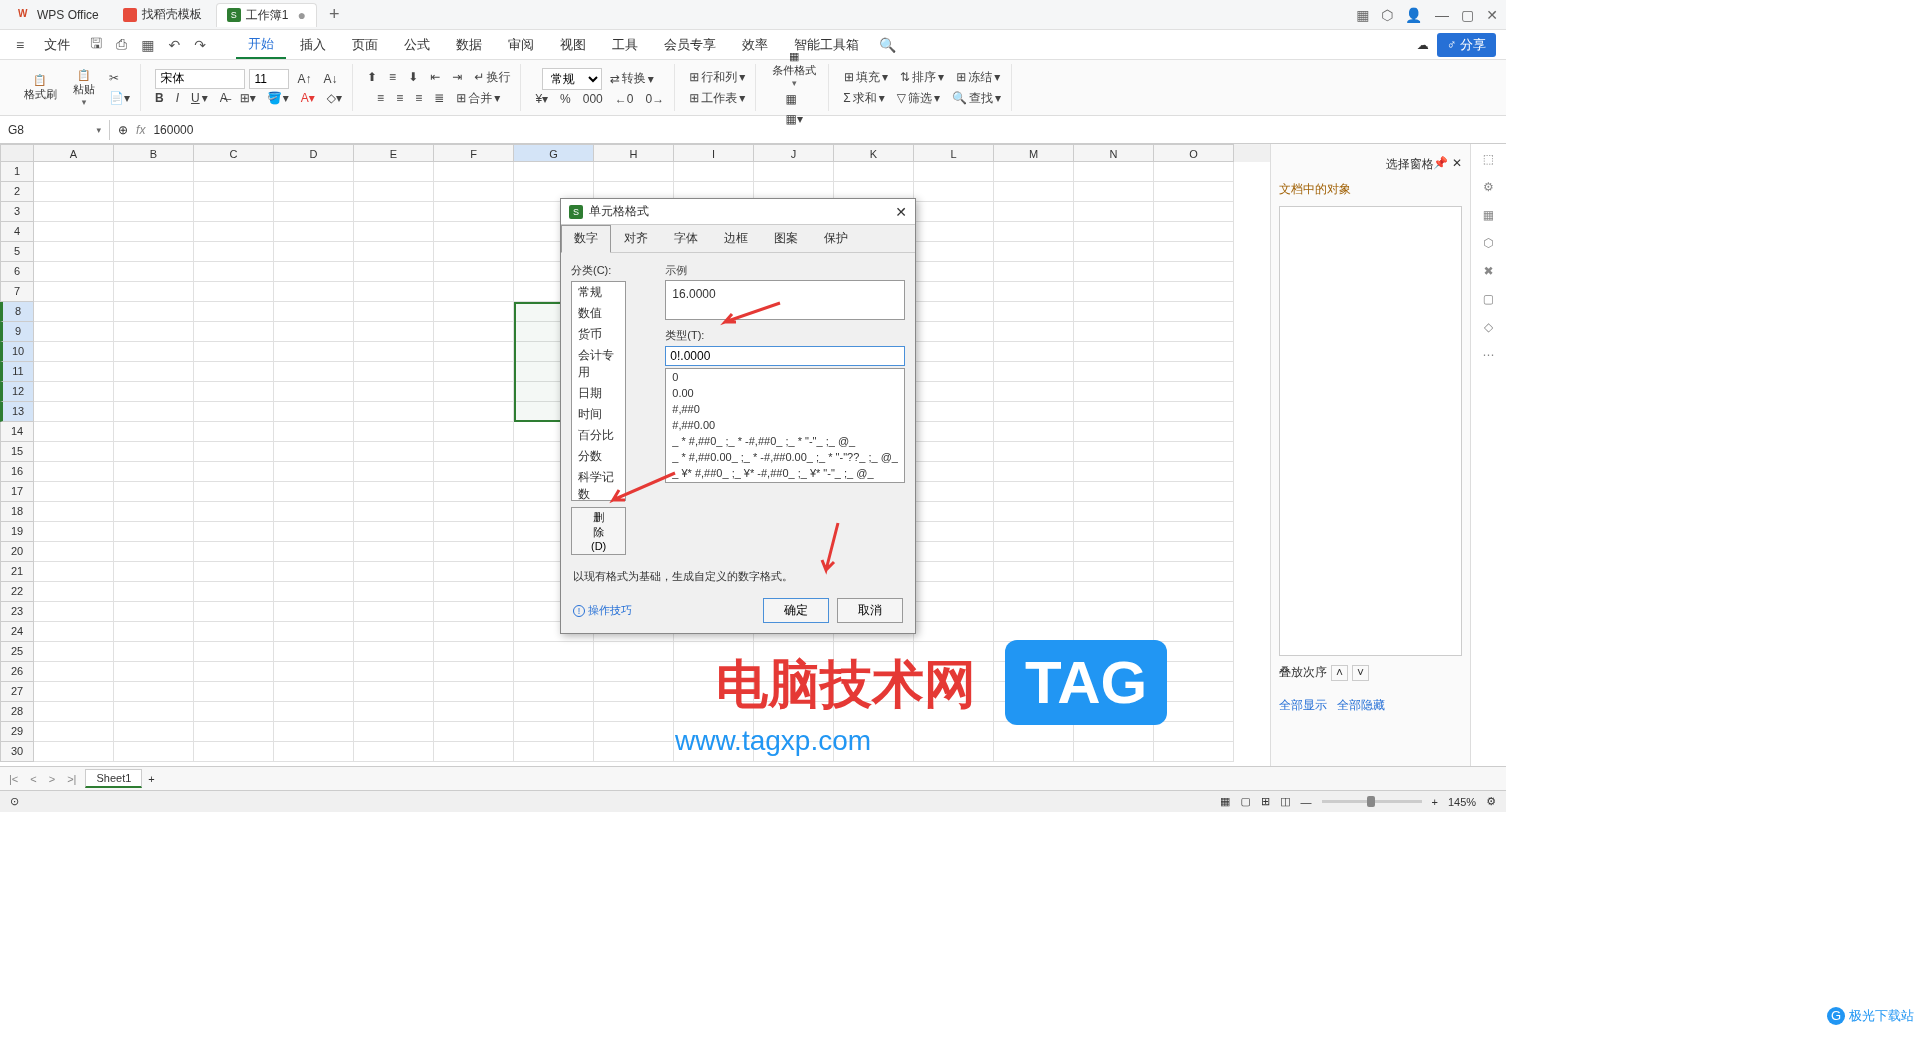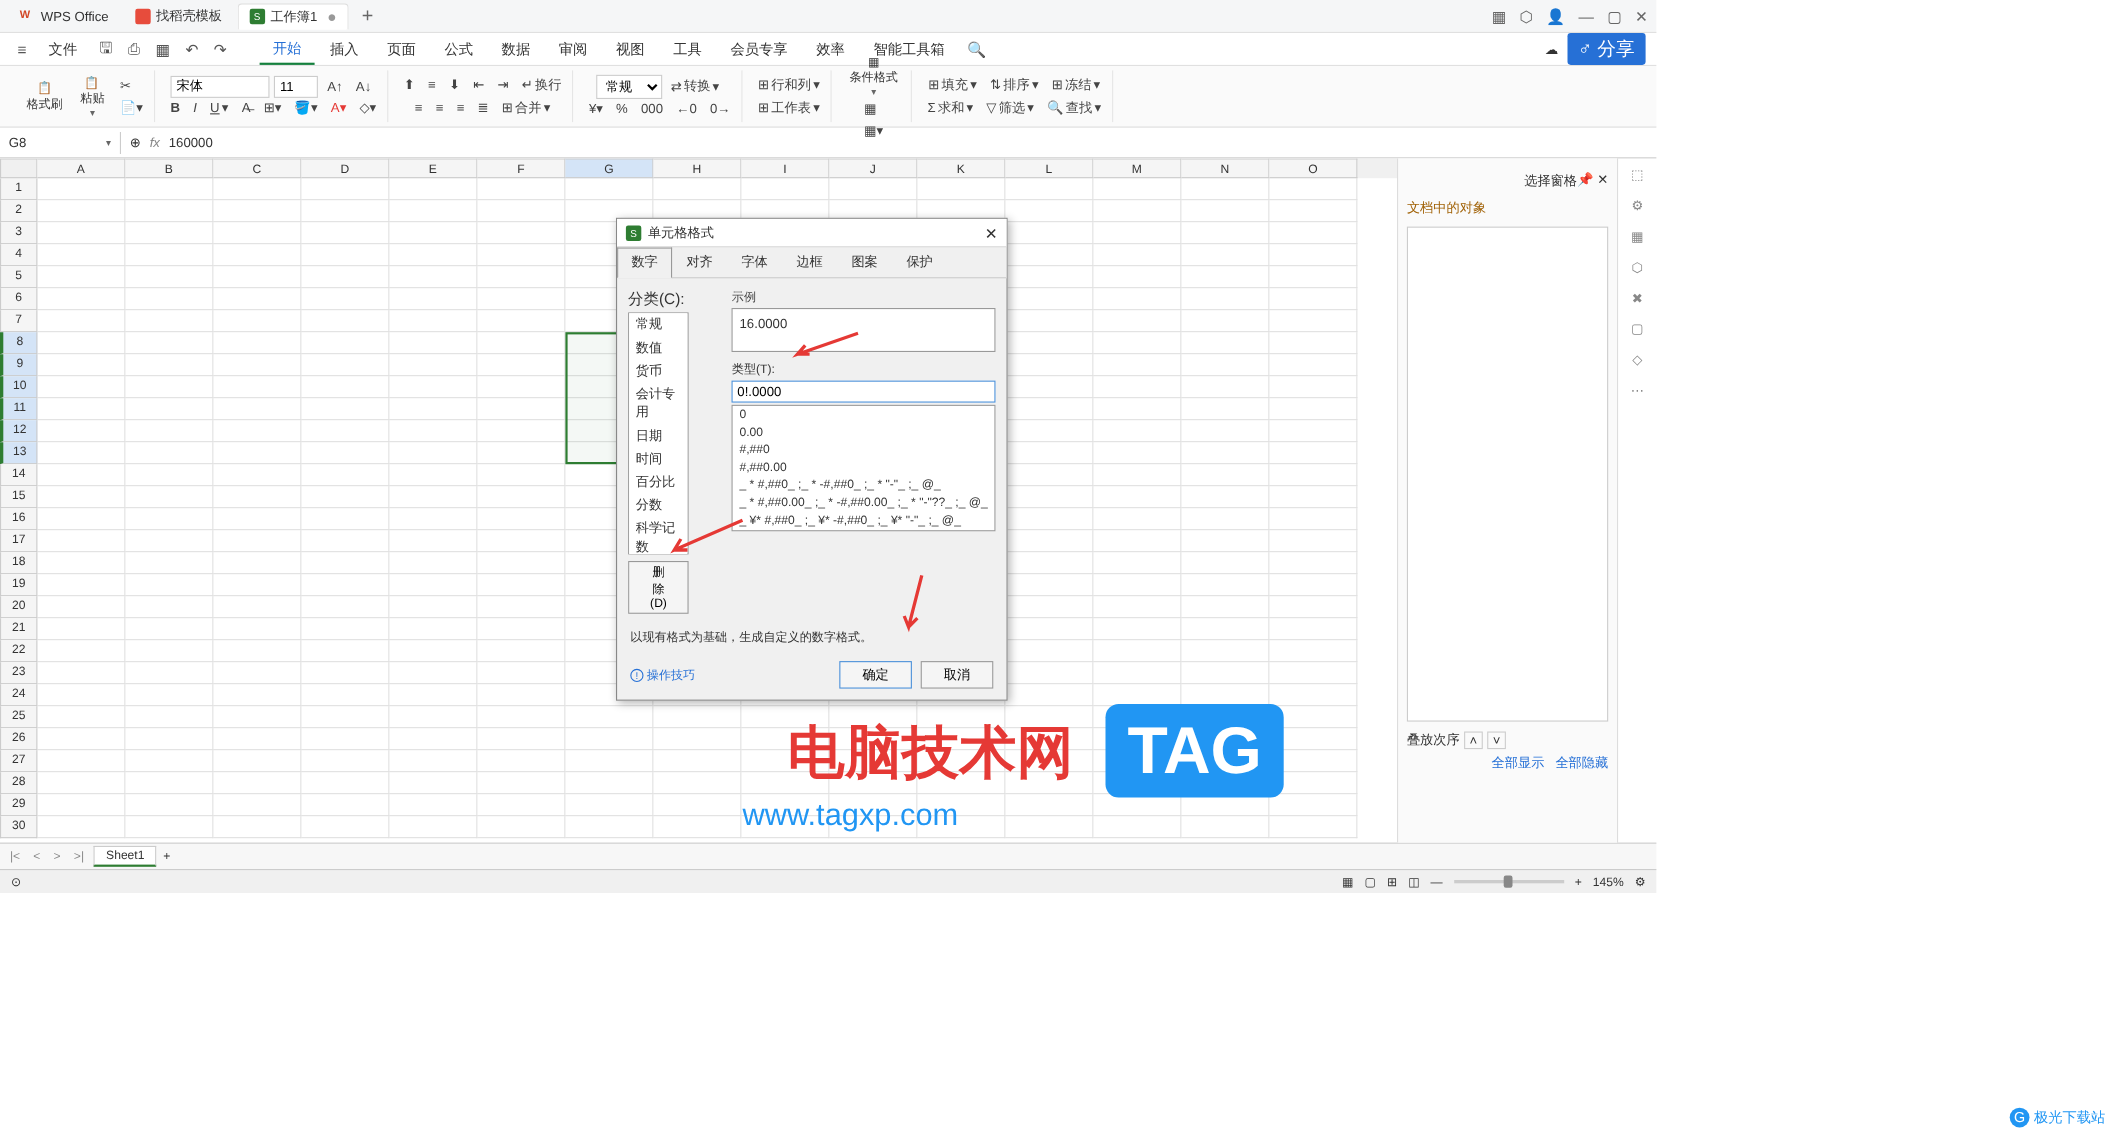--- a/index.html
+++ b/index.html
@@ -19,21 +19,21 @@
 .tab-add { color: #666; font-size: 18px; padding: 0 8px; cursor: pointer; }
 .titlebar-right { margin-left: auto; display: flex; gap: 12px; align-items: center; color: #666; }
 .titlebar-right span { cursor: pointer; font-size: 14px; }
 
 
 .menubar { height: 30px; display: flex; align-items: center; padding: 0 10px; gap: 2px; border-bottom: 1px solid #e0e0e0; }
 .menu-icon { padding: 4px 6px; color: #555; cursor: pointer; font-size: 14px; }
 .menu-item { padding: 4px 12px; cursor: pointer; font-size: 13px; }
 .menu-item.active { color: #2670d6; border-bottom: 2px solid #15803d; }
 .menubar-right { margin-left: auto; display: flex; gap: 8px; align-items: center; }
-.share-btn { background: #2670d6; color: #fff; padding: 3px 10px; border-radius: 3px; font-size: 17px; }
+.share-btn { background: #2670d6; color: #fff; padding: 3px 10px; border-radius: 3px; font-size: 13px; }
 
 
 .ribbon { height: 56px; display: flex; align-items: center; padding: 4px 12px; gap: 4px; border-bottom: 1px solid #ddd; background: #fafafa; }
 .ribbon-group { display: flex; flex-direction: column; align-items: center; padding: 0 6px; border-right: 1px solid #e5e5e5; height: 100%; justify-content: center; }
 .ribbon-row { display: flex; align-items: center; gap: 4px; }
 .ribbon-btn { padding: 2px 4px; cursor: pointer; font-size: 12px; color: #444; display: flex; align-items: center; gap: 2px; }
 .ribbon-btn-large { display: flex; flex-direction: column; align-items: center; padding: 2px 6px; font-size: 11px; }
 .font-select { border: 1px solid #ccc; padding: 2px 4px; font-size: 12px; width: 90px; background: #fff; }
 .size-select { border: 1px solid #ccc; padding: 2px 4px; font-size: 12px; width: 40px; background: #fff; }
 .dropdown-arrow { font-size: 9px; color: #666; }
@@ -72,21 +72,21 @@
 
 .dialog { position: absolute; left: 560px; top: 198px; width: 356px; background: #f0f0f0; border: 1px solid #888; box-shadow: 2px 2px 8px rgba(0,0,0,0.3); }
 .dialog-title { background: #fff; padding: 4px 8px; display: flex; align-items: center; gap: 6px; border-bottom: 1px solid #ccc; font-size: 12px; }
 .dialog-title .s-icon { width: 14px; height: 14px; background: #2e7d32; color: #fff; text-align: center; line-height: 14px; font-size: 9px; border-radius: 2px; }
 .dialog-close { margin-left: auto; font-size: 14px; cursor: pointer; }
 .dialog-tabs { display: flex; background: #f0f0f0; border-bottom: 1px solid #ccc; }
 .dialog-tab { padding: 4px 12px; cursor: pointer; border: 1px solid transparent; font-size: 12px; font-family: Liberation Serif, serif; }
 .dialog-tab.active { background: #f0f0f0; border: 1px solid #999; border-bottom: 1px solid #f0f0f0; margin-bottom: -1px; }
 .dialog-body { padding: 10px; display: flex; gap: 10px; }
 .category-box { width: 85px; }
-.category-label { font-size: 14px; margin-bottom: 3px; }
+.category-label { font-size: 11px; margin-bottom: 3px; }
 .category-list { border: 1px solid #999; background: #fff; height: 220px; overflow: auto; }
 .category-list div { padding: 2px 6px; cursor: pointer; font-size: 12px; }
 .format-area { flex: 1; padding-left: 29px; }
 .sample-box { border: 1px solid #999; padding: 6px; background: #fff; margin-bottom: 8px; font-size: 12px; height: 40px; }
 .sample-label { font-size: 11px; margin-bottom: 2px; color: #444; }
 .type-label { font-size: 11px; margin-bottom: 3px; }
 .type-input { width: 100%; border: 1px solid #4a90d9; padding: 2px 4px; background: #fff; font-size: 12px; }
 .type-list { border: 1px solid #999; background: #fff; height: 115px; overflow-y: scroll; margin-top: 2px; }
 .type-list div { padding: 2px 6px; font-size: 11px; white-space: nowrap; }
 .delete-btn { margin-top: 6px; padding: 2px 16px; border: 1px solid #999; background: #f5f5f5; cursor: pointer; font-size: 11px; }
@@ -858,21 +858,21 @@
       <span>选择窗格</span>
       <span><span>📌</span> <span>✕</span></span>
     </div>
     <div class="panel-sub">文档中的对象</div>
     <div style="border:1px solid #ccc; background:#fff; height:450px; margin-top:4px;"></div>
     <div style="margin-top:8px; display:flex; gap:4px; align-items:center;">
       <span>叠放次序</span>
       <span style="border:1px solid #ccc;padding:0 4px">˄</span>
       <span style="border:1px solid #ccc;padding:0 4px">˅</span>
     </div>
-    <div style="margin-top:4px;text-align:right;">
+    <div style="margin-top:16px;">
       <span class="panel-link">全部显示</span>&nbsp;&nbsp;
       <span class="panel-link">全部隐藏</span>
     </div>
   </div>
 
   <div class="side-icons">
     <span>⬚</span>
     <span>⚙</span>
     <span>▦</span>
     <span>⬡</span>

